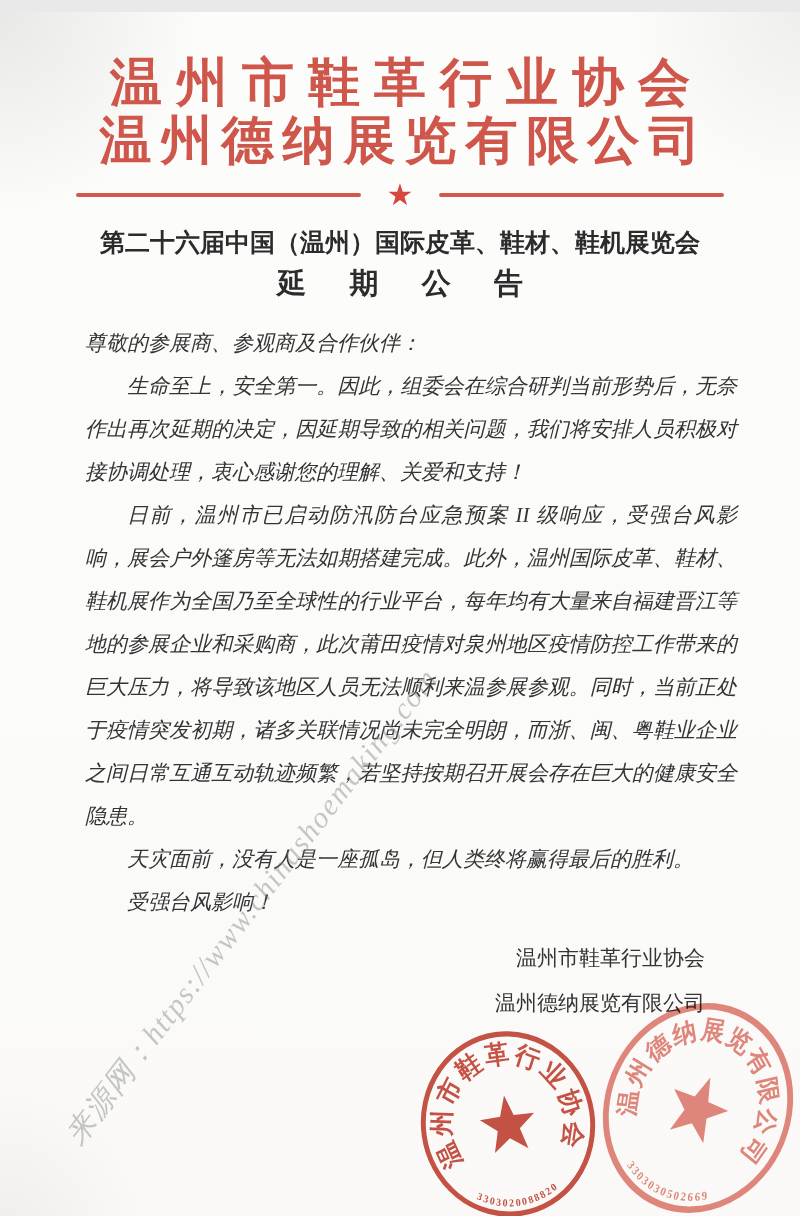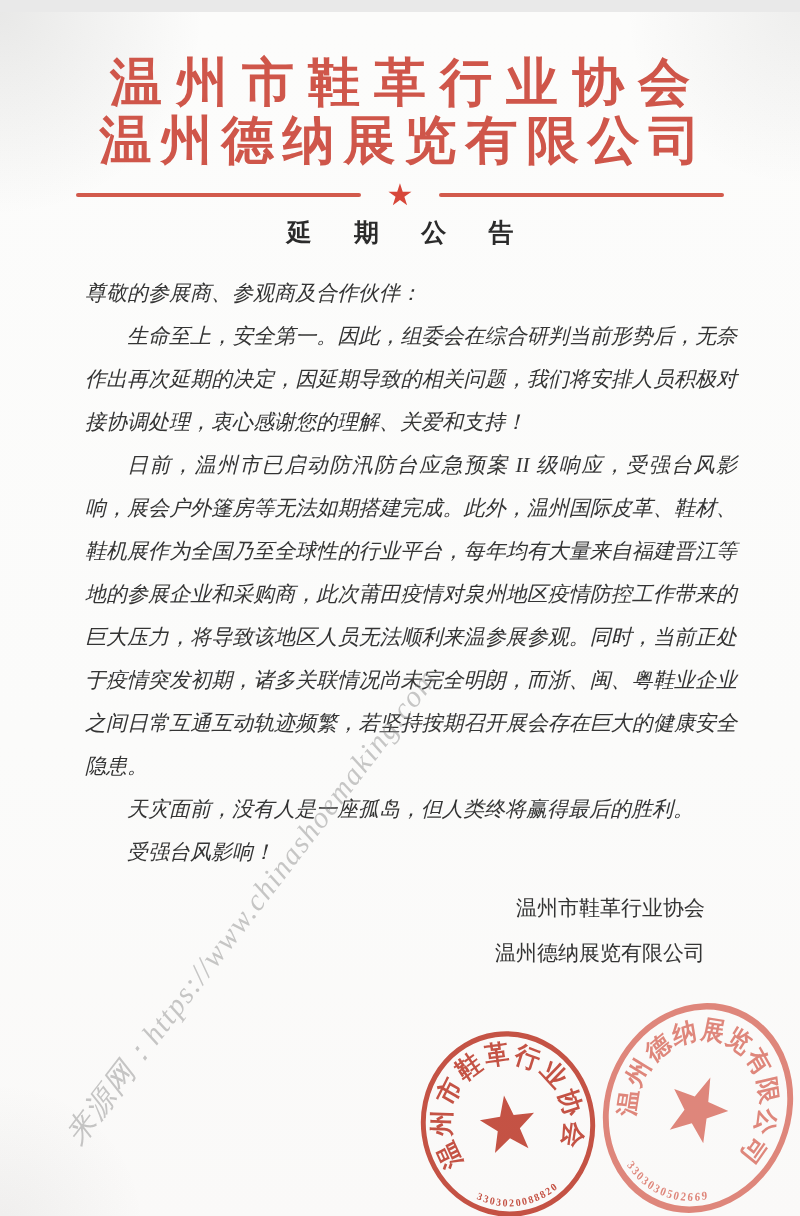--- a/index.html
+++ b/index.html
@@ -18,21 +18,21 @@
   .org1{padding-top:42px;text-align:center;font-size:52px;line-height:58px;
         color:#cf564a;font-weight:700;letter-spacing:14px;padding-left:14px;}
   .org2{text-align:center;font-size:52px;line-height:58px;color:#cf564a;
         font-weight:700;letter-spacing:9px;padding-left:9px;}
   .divider{margin-top:10px;display:flex;align-items:center;justify-content:center;height:30px;}
   .dline{display:inline-block;width:285px;height:4px;background:#d25a4c;border-radius:2px;}
   .dstar{color:#d7473a;font-size:30px;line-height:30px;margin:0 26px;}
   
   .title1{margin-top:16px;text-align:center;font-size:25px;line-height:34px;
           font-weight:700;color:#2b2b2b;}
-  .title2{margin-top:6px;text-align:center;font-size:25px;line-height:34px;
+  .title2{margin-top:6px;text-align:center;font-size:29px;line-height:34px;
           font-weight:700;color:#2b2b2b;letter-spacing:18px;padding-left:18px;}
   
   .bodytext{margin:22px 63px 0 85px;width:652px;font-size:21px;line-height:43px;
             text-align:justify;position:relative;z-index:1;font-style:italic;}
   .bodytext p{margin:0;}
   .salutation{text-indent:0;}
   .para{text-indent:2em;}
   
   .signature{margin-top:12px;text-align:right;font-size:21px;line-height:45px;
              padding-right:95px;position:relative;z-index:1;}
@@ -62,20 +62,21 @@
   <header>
     <div class="org1">温州市鞋革行业协会</div>
     <div class="org2">温州德纳展览有限公司</div>
     <div class="divider">
       <span class="dline"></span>
       <span class="dstar">★</span>
       <span class="dline"></span>
     </div>
   </header>
 
+  <div class="title1">第二十六届中国（温州）国际皮革、鞋材、鞋机展览会</div>
   <div class="title2">延 期 公 告</div>
 
   <div class="bodytext">
     <p class="salutation">尊敬的参展商、参观商及合作伙伴：</p>
     <p class="para">生命至上，安全第一。因此，组委会在综合研判当前形势后，无奈作出再次延期的决定，因延期导致的相关问题，我们将安排人员积极对接协调处理，衷心感谢您的理解、关爱和支持！</p>
     <p class="para">日前，温州市已启动防汛防台应急预案 II 级响应，受强台风影响，展会户外篷房等无法如期搭建完成。此外，温州国际皮革、鞋材、鞋机展作为全国乃至全球性的行业平台，每年均有大量来自福建晋江等地的参展企业和采购商，此次莆田疫情对泉州地区疫情防控工作带来的巨大压力，将导致该地区人员无法顺利来温参展参观。同时，当前正处于疫情突发初期，诸多关联情况尚未完全明朗，而浙、闽、粤鞋业企业之间日常互通互动轨迹频繁，若坚持按期召开展会存在巨大的健康安全隐患。</p>
     <p class="para">天灾面前，没有人是一座孤岛，但人类终将赢得最后的胜利。</p>
     <p class="para">受强台风影响！</p>
   </div>
 

